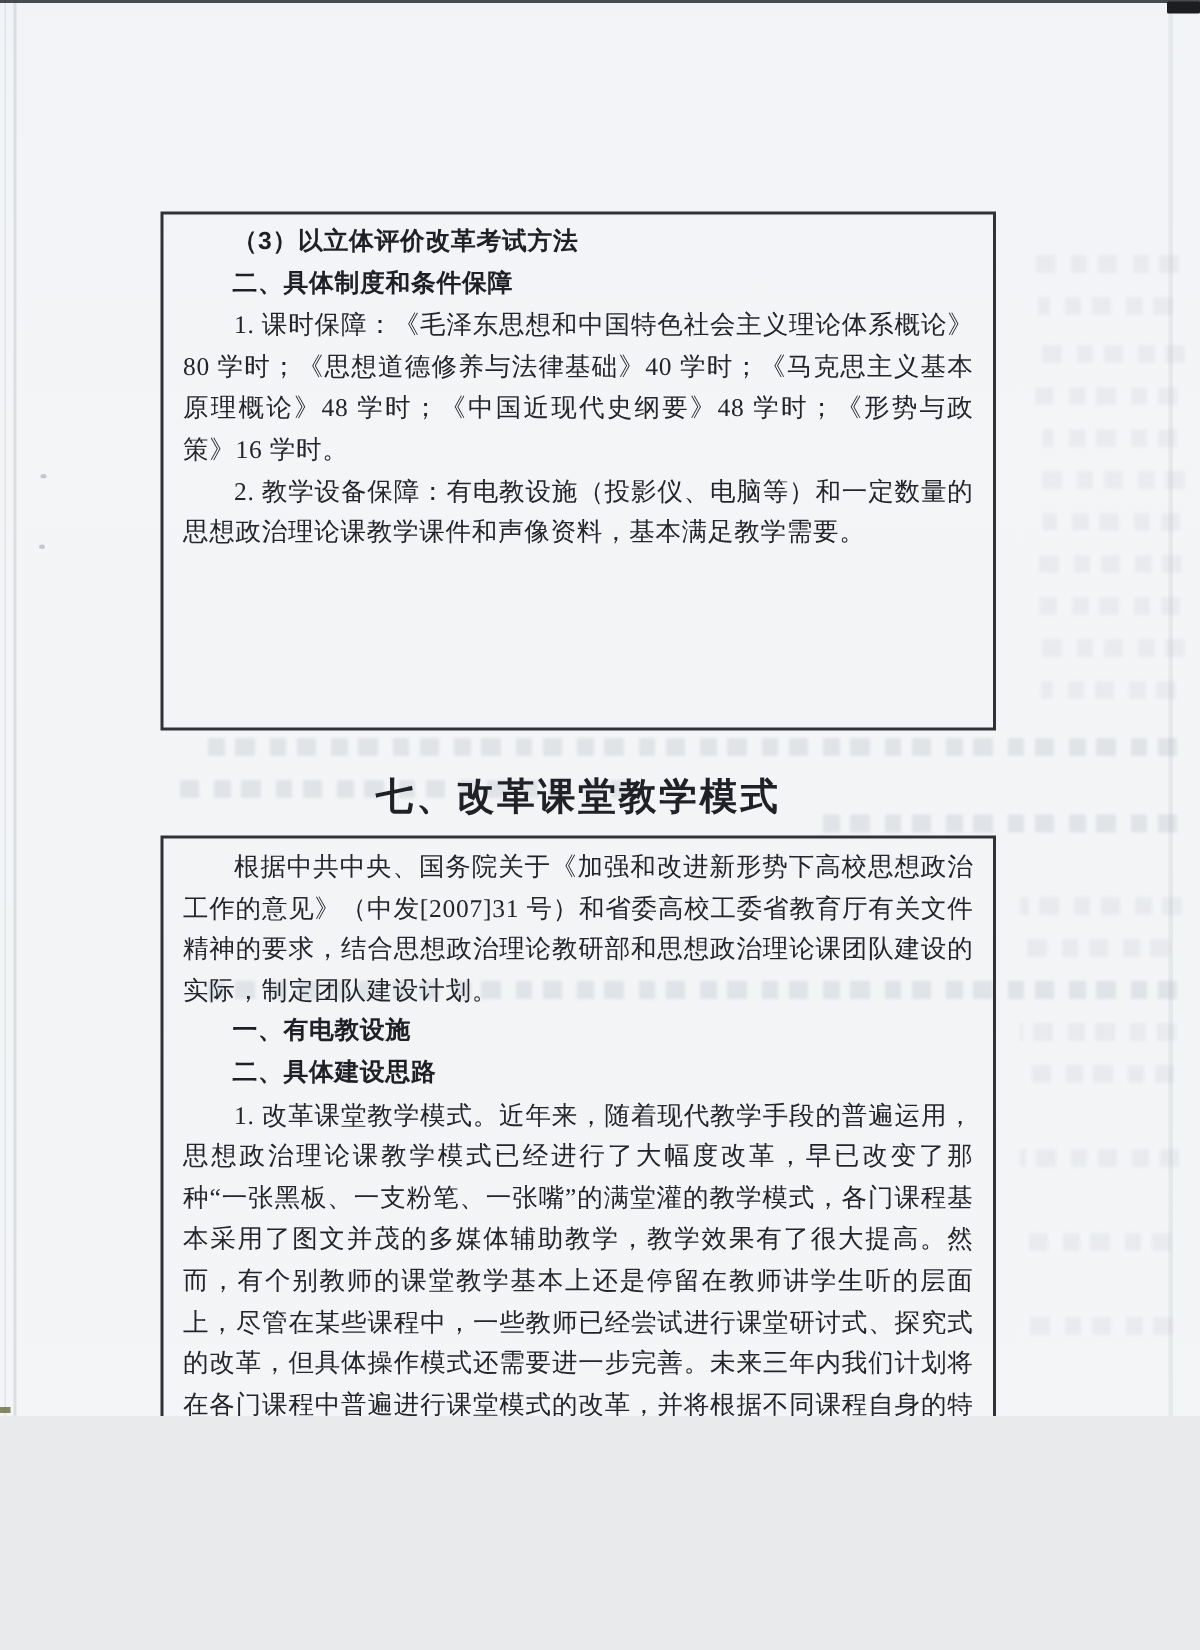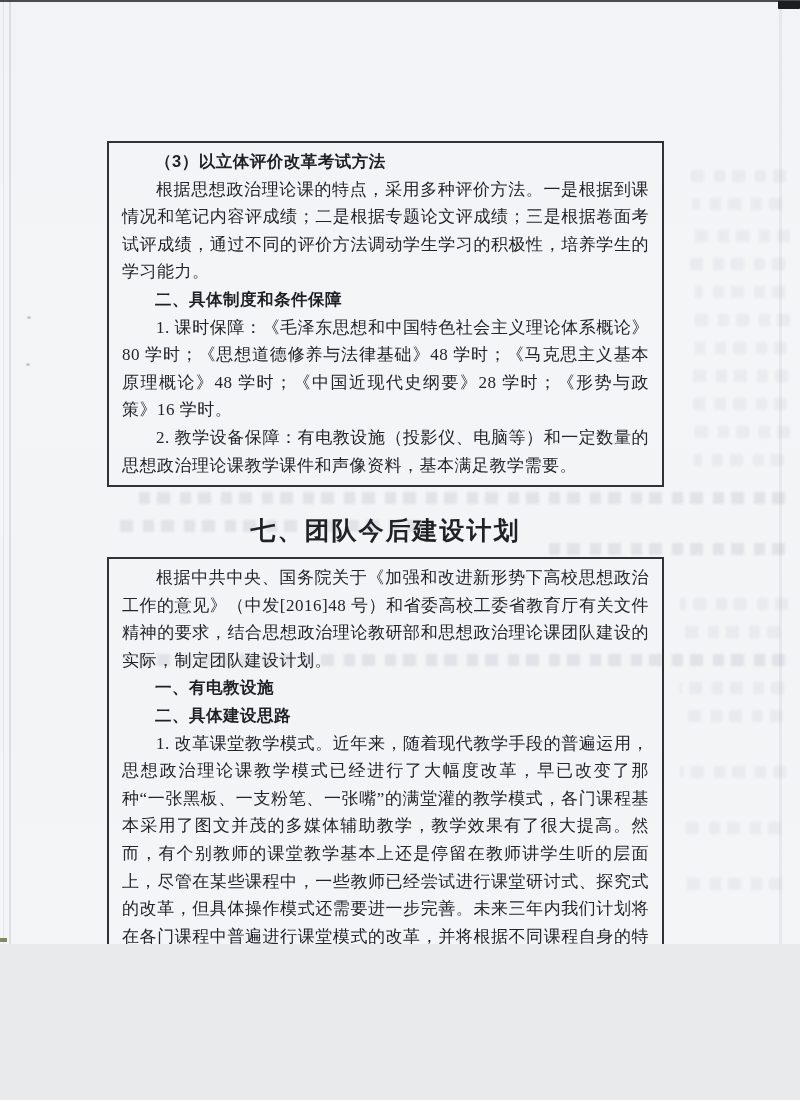--- a/index.html
+++ b/index.html
@@ -75,30 +75,29 @@
     <div class="bleed" style="top:710px; left:685px; width:98px;"></div>
     <div class="bleed" style="top:766px; left:680px; width:106px;"></div>
     <div class="bleed" style="top:822px; left:685px; width:96px;"></div>
     <div class="bleed" style="top:878px; left:680px; width:102px;"></div>
     <div class="bleed" style="top:170px; left:690px; width:96px;"></div>
     <div class="bleed" style="top:198px; left:692px; width:90px;"></div>
   </div>
 
   <div class="content-box" id="box1">
     <p class="para head">（3）以立体评价改革考试方法</p>
-    <p class="para">根据思想政治理论课的特点，采用多种评价方法。一是根据到课情况和笔记内容评成绩；二是根据专题论文评成绩；三是根据卷面考试评成绩，通过不同的评价方法调动学生学习的积极性，培养学生的学习能力。</p>
     <p class="para head">二、具体制度和条件保障</p>
-    <p class="para">1. 课时保障：《毛泽东思想和中国特色社会主义理论体系概论》80 学时；《思想道德修养与法律基础》48 学时；《马克思主义基本原理概论》48 学时；《中国近现代史纲要》28 学时；《形势与政策》16 学时。</p>
+    <p class="para">1. 课时保障：《毛泽东思想和中国特色社会主义理论体系概论》80 学时；《思想道德修养与法律基础》40 学时；《马克思主义基本原理概论》48 学时；《中国近现代史纲要》48 学时；《形势与政策》16 学时。</p>
     <p class="para">2. 教学设备保障：有电教设施（投影仪、电脑等）和一定数量的思想政治理论课教学课件和声像资料，基本满足教学需要。</p>
   </div>
 
-  <div class="section-heading">七、团队今后建设计划</div>
+  <div class="section-heading">七、改革课堂教学模式</div>
 
   <div class="content-box" id="box2">
-    <p class="para">根据中共中央、国务院关于《加强和改进新形势下高校思想政治工作的意见》（中发[2016]48 号）和省委高校工委省教育厅有关文件精神的要求，结合思想政治理论教研部和思想政治理论课团队建设的实际，制定团队建设计划。</p>
+    <p class="para">根据中共中央、国务院关于《加强和改进新形势下高校思想政治工作的意见》（中发[2007]31 号）和省委高校工委省教育厅有关文件精神的要求，结合思想政治理论教研部和思想政治理论课团队建设的实际，制定团队建设计划。</p>
     <p class="para head">一、有电教设施</p>
     <p class="para head">二、具体建设思路</p>
     <p class="para">1. 改革课堂教学模式。近年来，随着现代教学手段的普遍运用，思想政治理论课教学模式已经进行了大幅度改革，早已改变了那种“一张黑板、一支粉笔、一张嘴”的满堂灌的教学模式，各门课程基本采用了图文并茂的多媒体辅助教学，教学效果有了很大提高。然而，有个别教师的课堂教学基本上还是停留在教师讲学生听的层面上，尽管在某些课程中，一些教师已经尝试进行课堂研讨式、探究式的改革，但具体操作模式还需要进一步完善。未来三年内我们计划将在各门课程中普遍进行课堂模式的改革，并将根据不同课程自身的特点创新</p>
   </div>
 
   <div class="page-number">- 13 -</div>
 
 </div>
 
 </body></html>

